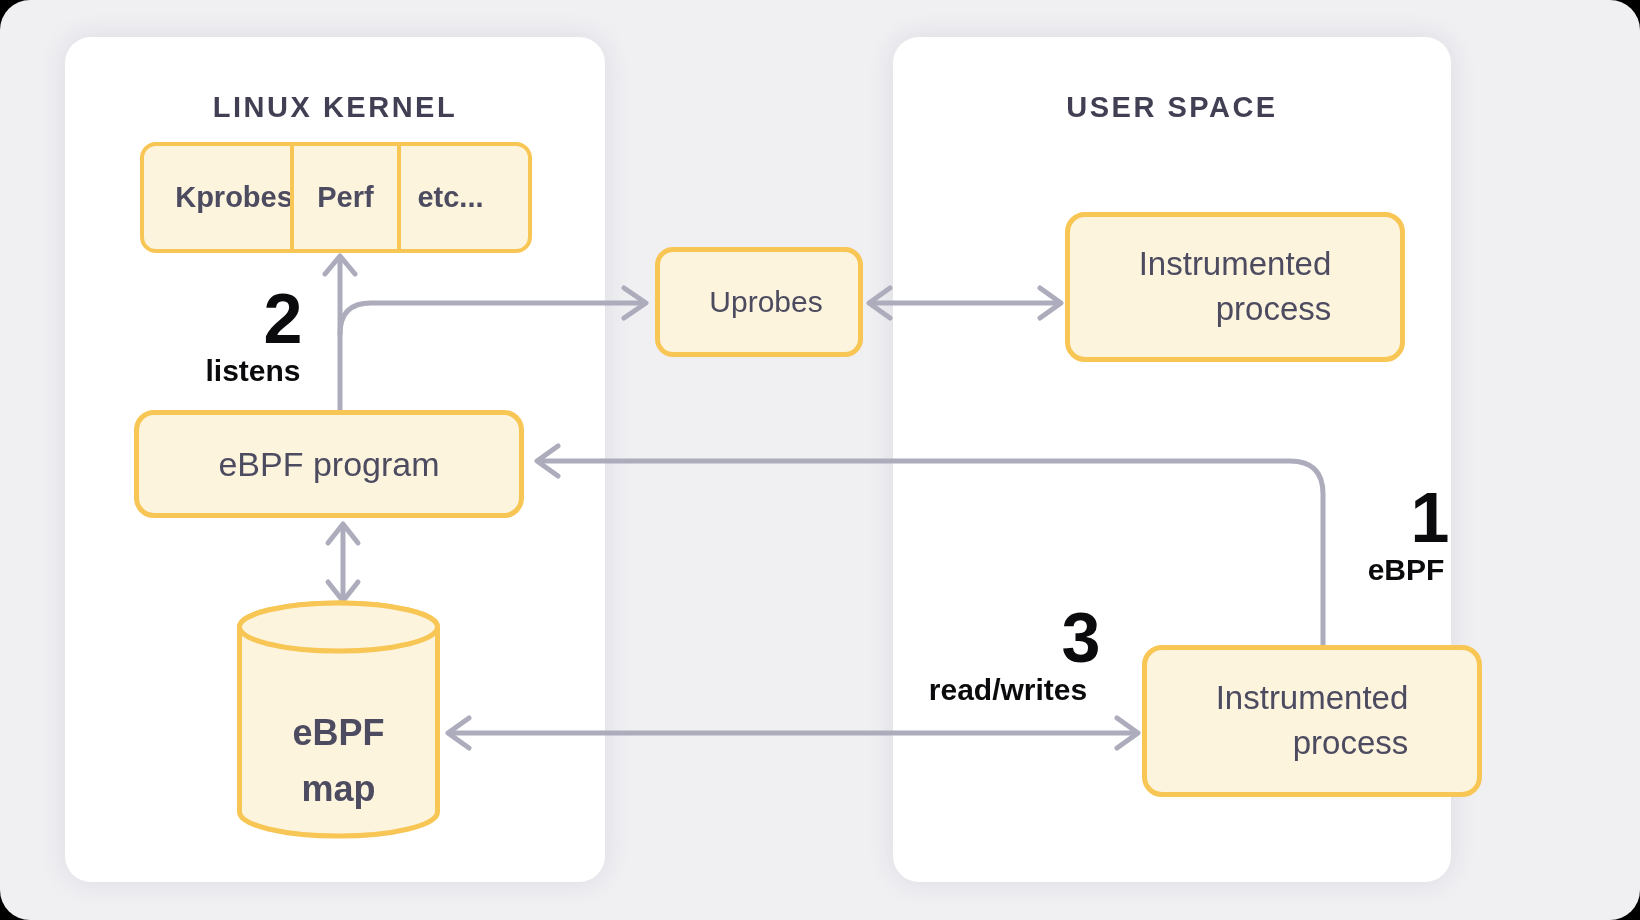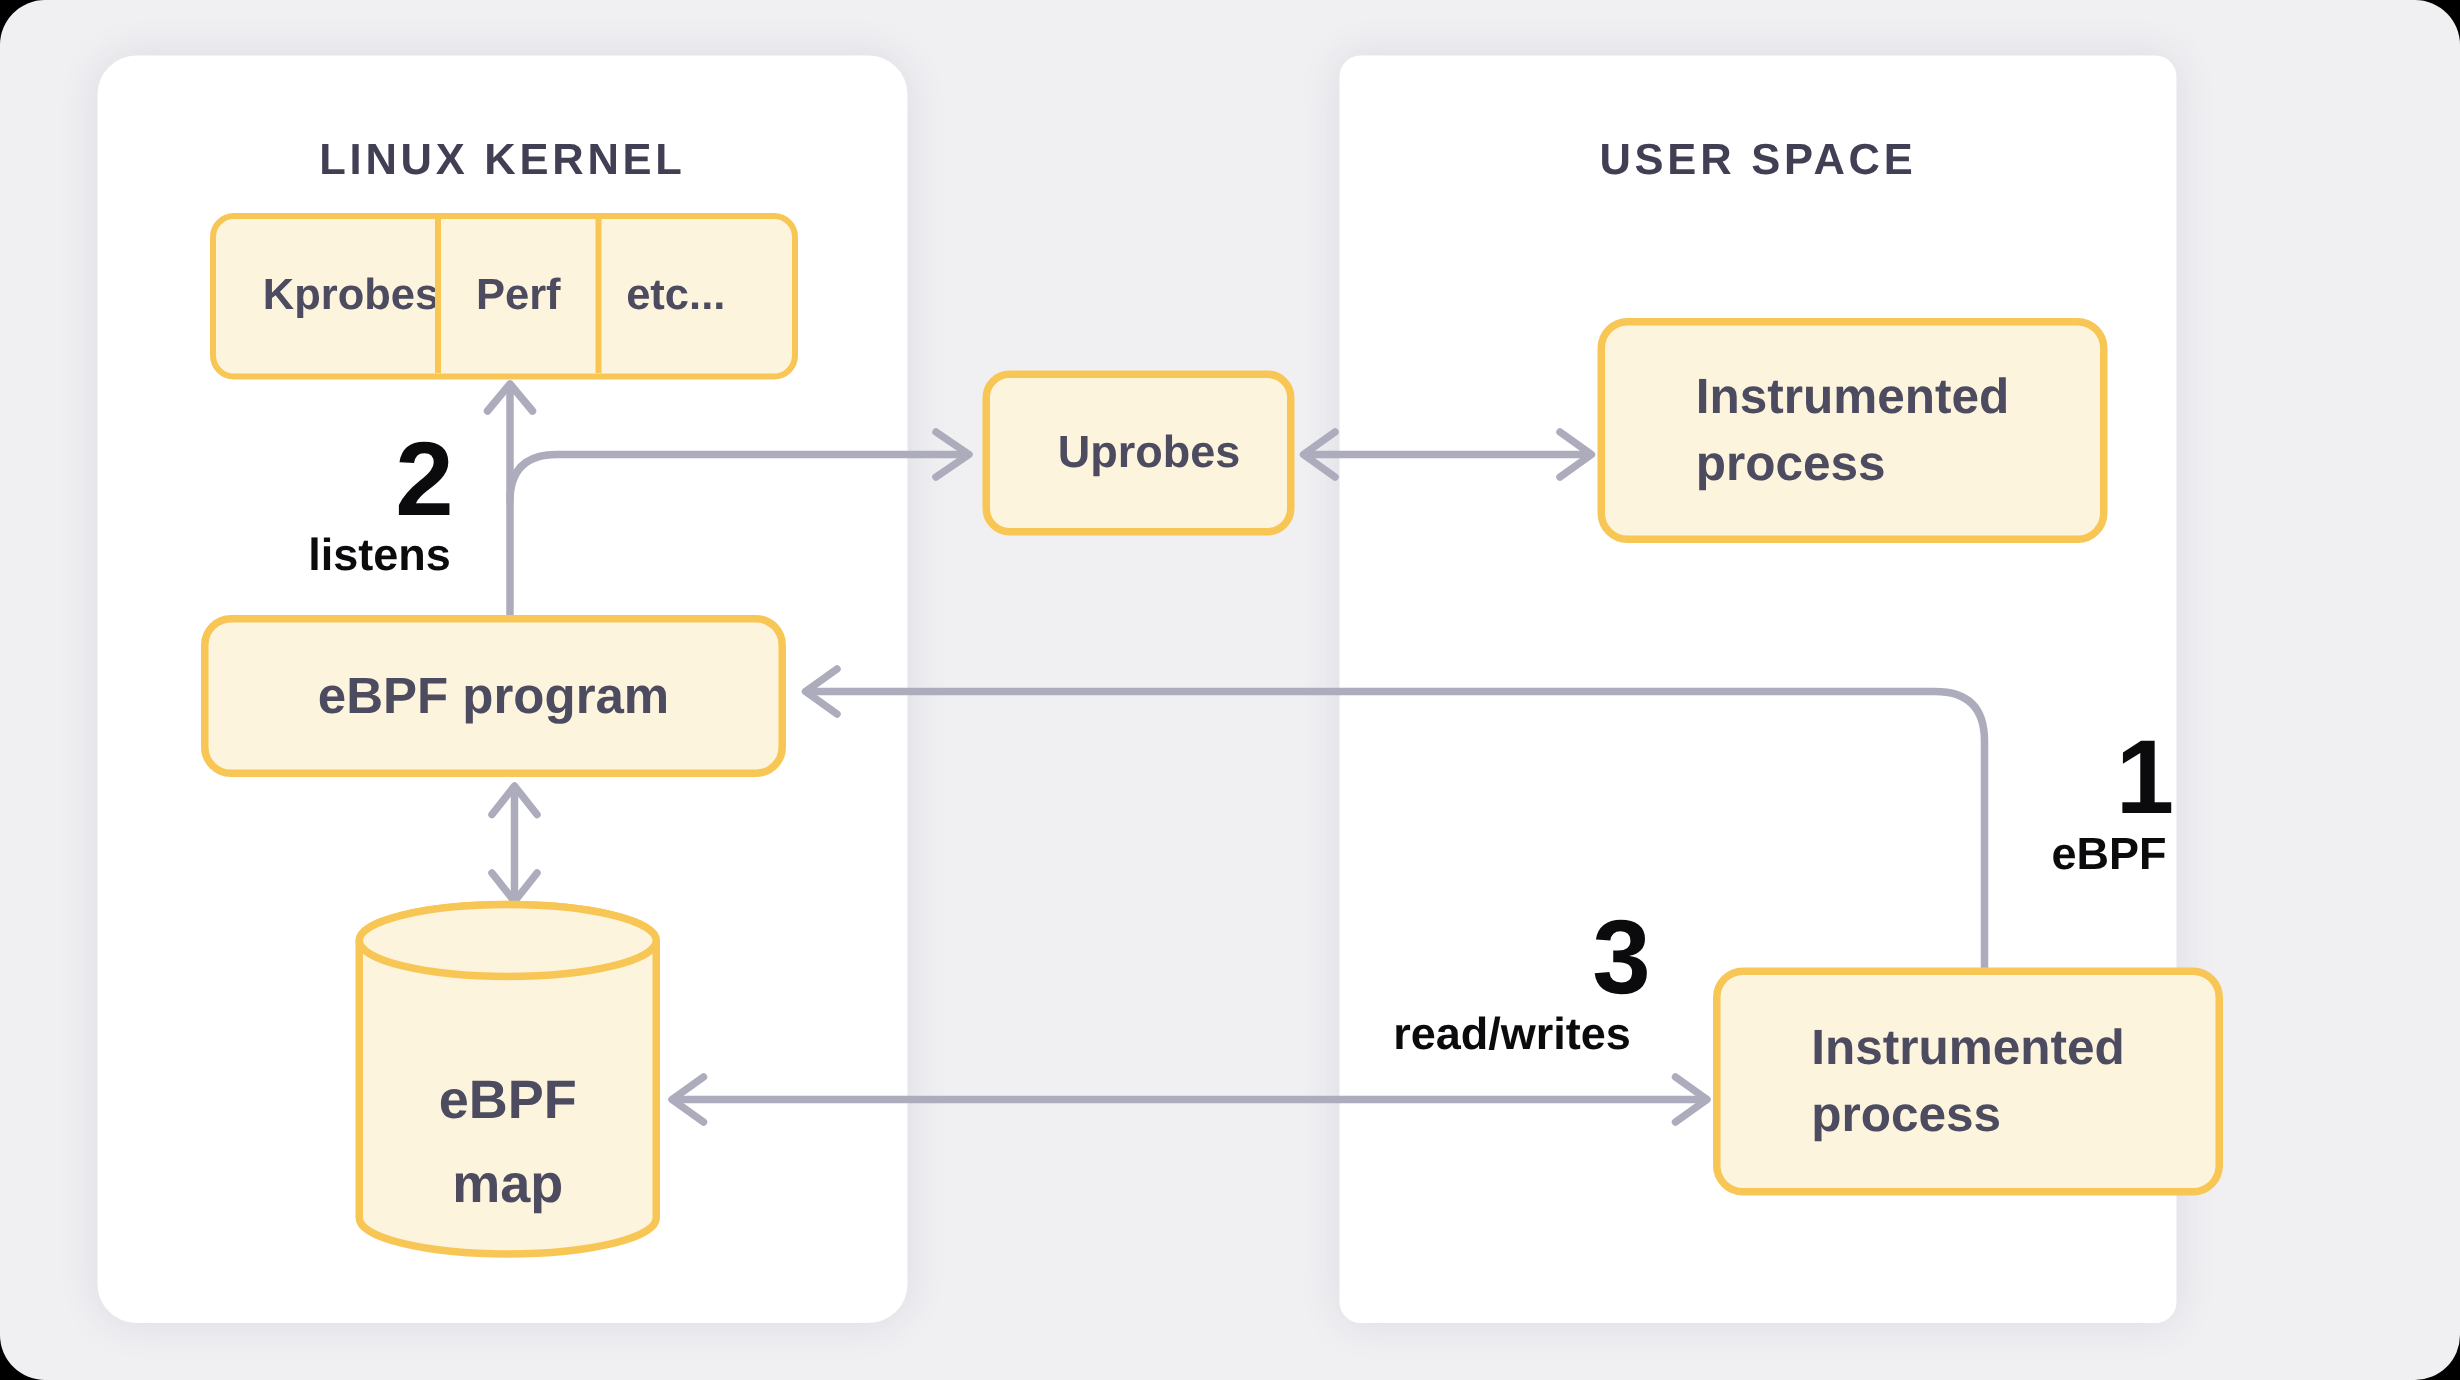--- a/index.html
+++ b/index.html
@@ -27,21 +27,21 @@
   }
   .panel {
     position: absolute;
     top: 37px; height: 845px;
     background: var(--panel-bg);
     border-radius: 26px;
     box-shadow: 0 0 28px rgba(50, 50, 75, 0.10);
     z-index: 0;
   }
   .panel-kernel { left: 65px;  width: 540px; }
-  .panel-user   { left: 893px; width: 558px; border-radius: 14px; }
+  .panel-user   { left: 893px; width: 558px; }
   .panel-title {
     position: absolute;
     top: 54px; left: 0; width: 100%;
     text-align: center;
     font-size: 29px; font-weight: bold;
     letter-spacing: 2.5px;
     color: var(--title-text);
   }
   svg.connector-layer {
     position: absolute; inset: 0;
@@ -59,22 +59,22 @@
     fill: var(--node-fill);
     stroke: var(--accent-border);
     stroke-width: 5;
   }
   .node {
     position: absolute;
     display: flex; align-items: center; justify-content: center;
     background: var(--node-fill);
     border: 5px solid var(--accent-border);
     color: var(--node-text);
-    font-weight: bold;
-    text-align: left;
+    font-weight: normal;
+    text-align: right;
     z-index: 2;
   }
   .probes-row {
     position: absolute;
     left: 140px; top: 142px; width: 392px; height: 111px;
     display: flex;
     background: var(--node-fill);
     border: 4px solid var(--accent-border);
     border-radius: 16px;
     z-index: 2;

